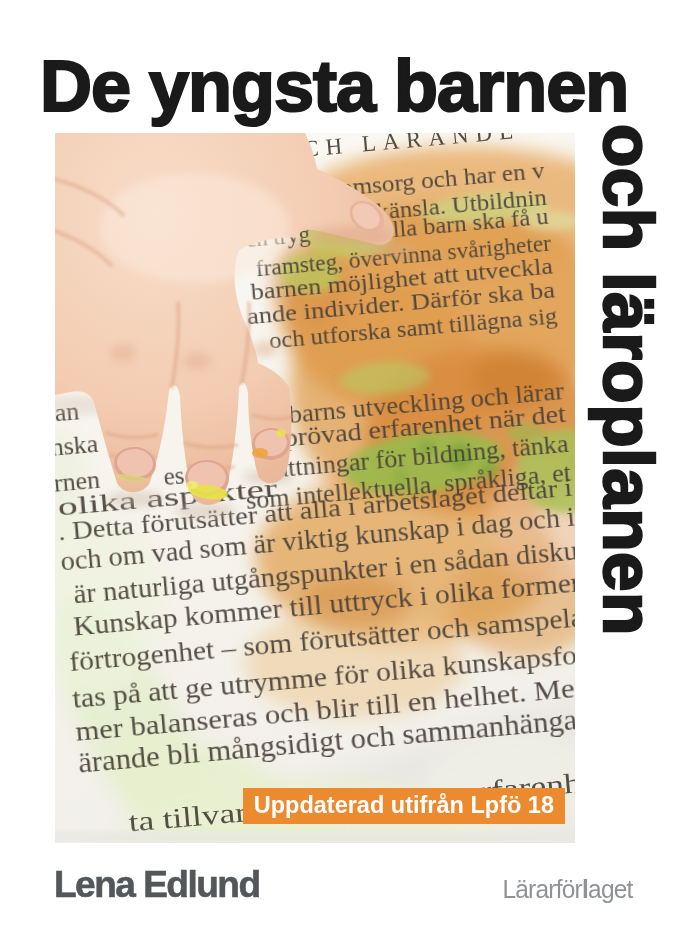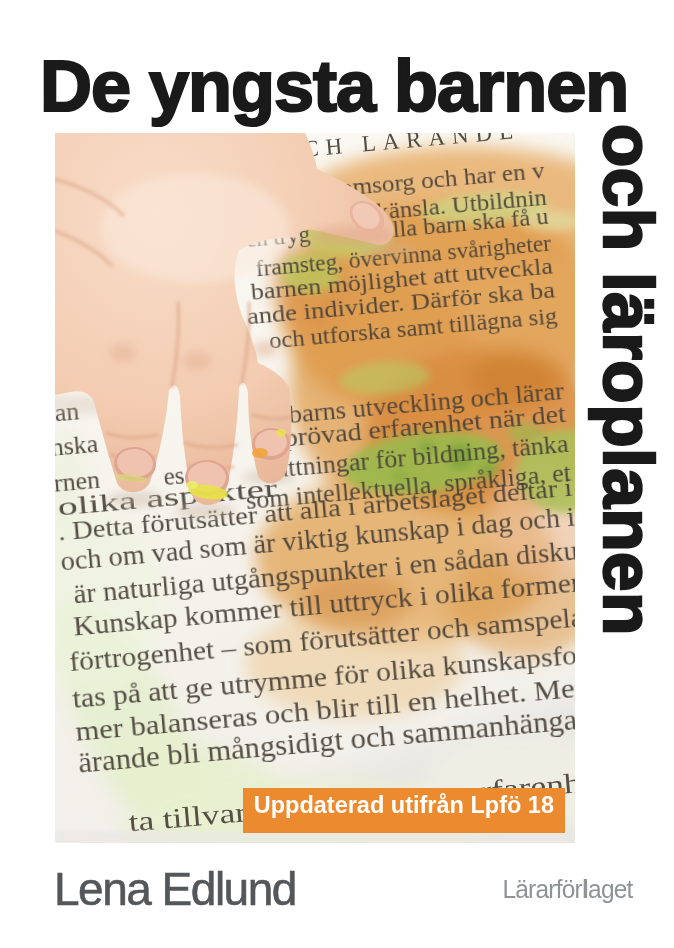--- a/index.html
+++ b/index.html
@@ -25,28 +25,28 @@
     font-size:71px;line-height:76px;font-weight:700;letter-spacing:0.5px;
     color:var(--title);-webkit-text-stroke:2.4px var(--title);
     white-space:nowrap;
   }
   .photo{
     position:absolute;left:55px;top:133px;width:520px;height:710px;
     overflow:hidden;background:#f5f2ec;
   }
   .photo svg{display:block;}
   .badge{
-    position:absolute;right:10px;top:655px;height:45px;
+    position:absolute;right:10px;top:655px;height:36px;
     background:var(--badge_bg);color:var(--badge_text);
     font-size:23.5px;font-weight:700;line-height:35px;
     padding:0 11px;letter-spacing:0;white-space:nowrap;
   }
   .author{
     position:absolute;left:54px;top:866px;
-    font-size:46px;font-weight:400;letter-spacing:-1.5px;line-height:1;
+    font-size:37px;font-weight:700;letter-spacing:-1.5px;line-height:1;
     color:var(--author);-webkit-text-stroke:0.6px var(--author);
     white-space:nowrap;
     text-align:right;
   }
   .publisher{
     position:absolute;right:41px;top:876px;
     font-size:25.5px;font-weight:400;letter-spacing:-0.8px;line-height:1.05;
     color:var(--publisher);white-space:nowrap;
     transform:scaleX(0.96);transform-origin:100% 50%;
   }

